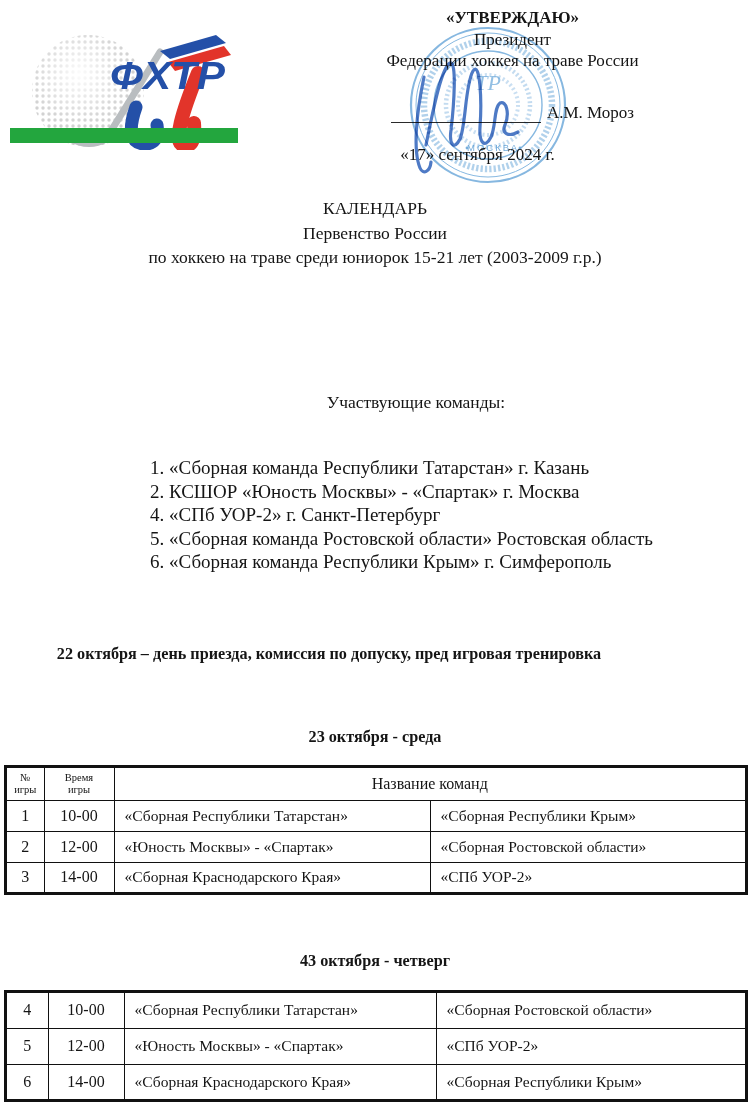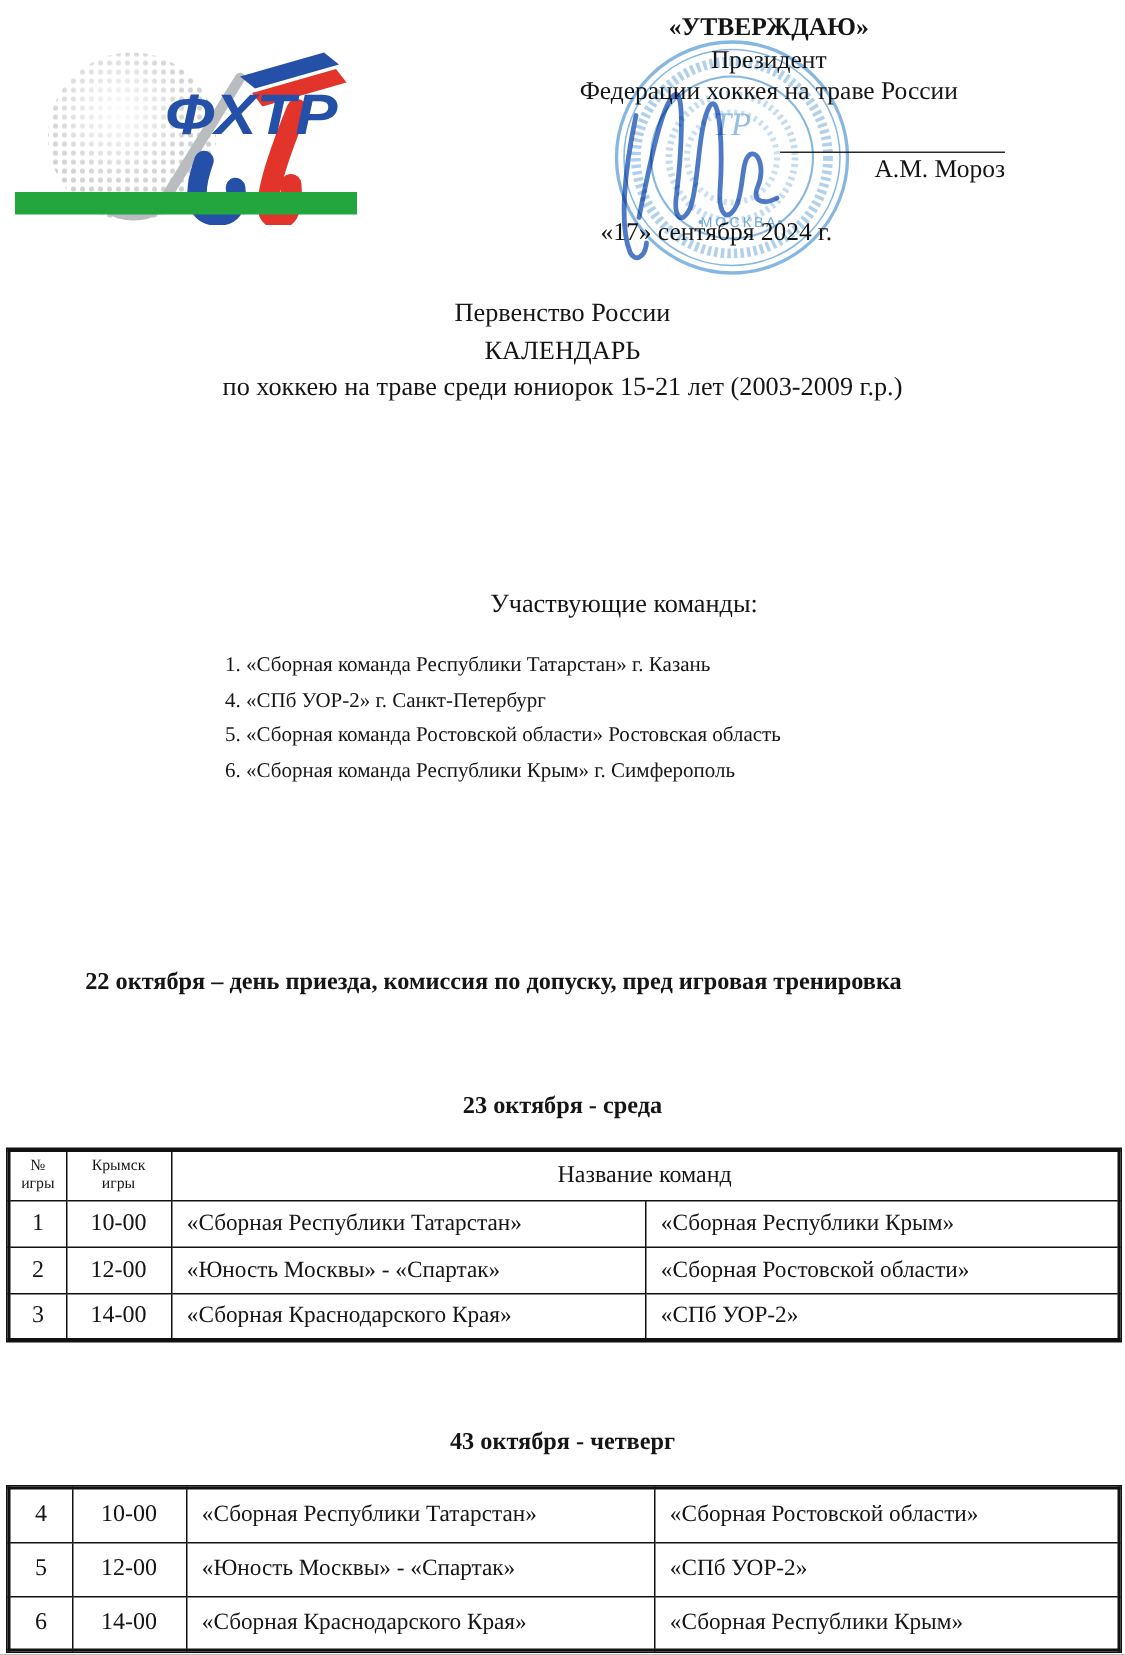--- a/index.html
+++ b/index.html
@@ -8,35 +8,35 @@
     position:relative;width:750px;height:1103px;background:#ffffff;
     font-family:"Liberation Serif","DejaVu Serif",serif;color:#151515;
     overflow:hidden;margin:0 auto;
   }
   
   .logo{position:absolute;left:10px;top:15px;width:228px;height:135px;}
   
   .approval{position:absolute;left:355px;top:6px;width:315px;text-align:center;
     font-size:17px;line-height:21px;z-index:2;}
   .approval .appr-title{font-weight:bold;line-height:23px;}
-  .sig-row{margin-top:29px;display:flex;justify-content:center;align-items:flex-end;height:23px;flex-direction:column;}
+  .sig-row{margin-top:29px;display:flex;justify-content:center;align-items:flex-end;height:23px;}
   .sig-line{display:inline-block;width:150px;border-bottom:1.6px solid #2a2a2a;height:22px;}
   .sig-name{margin-left:6px;}
   .appr-date{margin-top:21px;padding-right:70px;}
   
   .stamp-svg{position:absolute;left:405px;top:22px;z-index:3;mix-blend-mode:multiply;pointer-events:none;}
   .signature-svg{position:absolute;left:410px;top:45px;z-index:4;mix-blend-mode:multiply;pointer-events:none;}
   
   .doc-title{position:absolute;left:0;top:196px;width:750px;text-align:center;
     font-size:17.5px;line-height:24.5px;}
   .event-row{position:absolute;left:0;top:316px;width:750px;height:24px;font-size:17.5px;}
   .event-dates{position:absolute;left:185px;}
   .event-city{position:absolute;left:520px;}
   .teams-heading{position:absolute;left:0;top:392px;width:750px;text-align:center;font-size:17.5px;margin-left:41px;}
-  .team-list{position:absolute;left:150px;top:432px;font-size:14px;line-height:23.6px;}
+  .team-list{position:absolute;left:150px;top:456px;font-size:19px;line-height:23.6px;}
   .arrival-note{position:absolute;left:0;top:645px;width:658px;text-align:center;
     font-weight:bold;font-size:16.2px;}
   .day-title{position:absolute;left:0;width:750px;text-align:center;font-weight:bold;font-size:16.2px;}
   .day1{top:728px;} .day2{top:952px;}
   
   table.games{position:absolute;left:5px;border-collapse:collapse;width:740px;table-layout:fixed;
     font-size:15.5px;}
   table.games td,table.games th{border:1.7px solid #111;padding:0;vertical-align:middle;
     font-weight:normal;overflow:hidden;white-space:nowrap;}
   table.games{border:2.5px solid #111;outline:1px solid #111;}
@@ -117,29 +117,30 @@
   <svg class="signature-svg" width="130" height="135" viewBox="0 0 130 135" xmlns="http://www.w3.org/2000/svg">
     <g fill="none" stroke="#3f6fc1" stroke-width="3.2" stroke-linecap="round" opacity="0.92">
       <path d="M 14 32 C 6 70, 3 106, 10 123 C 13 130, 20 127, 21 117"></path>
       <path d="M 16 100 C 24 60, 32 22, 40 18 C 47 15, 44 60, 41 85 C 39 99, 44 106, 50 94
                C 56 80, 55 40, 63 26 C 70 15, 72 55, 70 82 C 69 98, 75 104, 81 92
                C 86 81, 84 62, 90 58 C 96 55, 100 68, 95 80 C 91 89, 99 92, 108 87"></path>
     </g>
   </svg>
 
   <div class="doc-title">
+    <div>КАЛЕНДАРЬ</div>
     <div>Первенство России</div>
-    <div>КАЛЕНДАРЬ</div>
     <div>по хоккею на траве среди юниорок 15-21 лет (2003-2009 г.р.)</div>
   </div>
 
 
   <div class="teams-heading">Участвующие команды:</div>
   <div class="team-list">
     <div class="team-item">1. «Сборная команда Республики Татарстан» г. Казань</div>
+    <div class="team-item">2. КСШОР «Юность Москвы» - «Спартак» г. Москва</div>
     <div class="team-item">4. «СПб УОР-2» г. Санкт-Петербург</div>
     <div class="team-item">5. «Сборная команда Ростовской области» Ростовская область</div>
     <div class="team-item">6. «Сборная команда Республики Крым» г. Симферополь</div>
   </div>
 
   <div class="arrival-note">22 октября – день приезда, комиссия по допуску, пред игровая тренировка</div>
 
   <div class="day-title day1">23 октября - среда</div>
   <table class="games t1">
     <colgroup>
@@ -148,21 +149,21 @@
         <col style="width:316px">
         <col style="width:316px">
       </colgroup>
     <tbody>
         <tr class="hdr">
       <th class="hdr-small">
         <div>№</div>
         <div>игры</div>
       </th>
       <th class="hdr-small">
-        <div>Крымск</div>
+        <div>Время</div>
         <div>игры</div>
       </th>
       <th class="hdr-teams" colspan="2">Название команд</th>
     </tr>
     <tr class="data">
       <td class="cell-num">1</td>
       <td class="cell-time">10-00</td>
       <td class="cell-team">«Сборная Республики Татарстан»</td>
       <td class="cell-team">«Сборная Республики Крым»</td>
     </tr>

